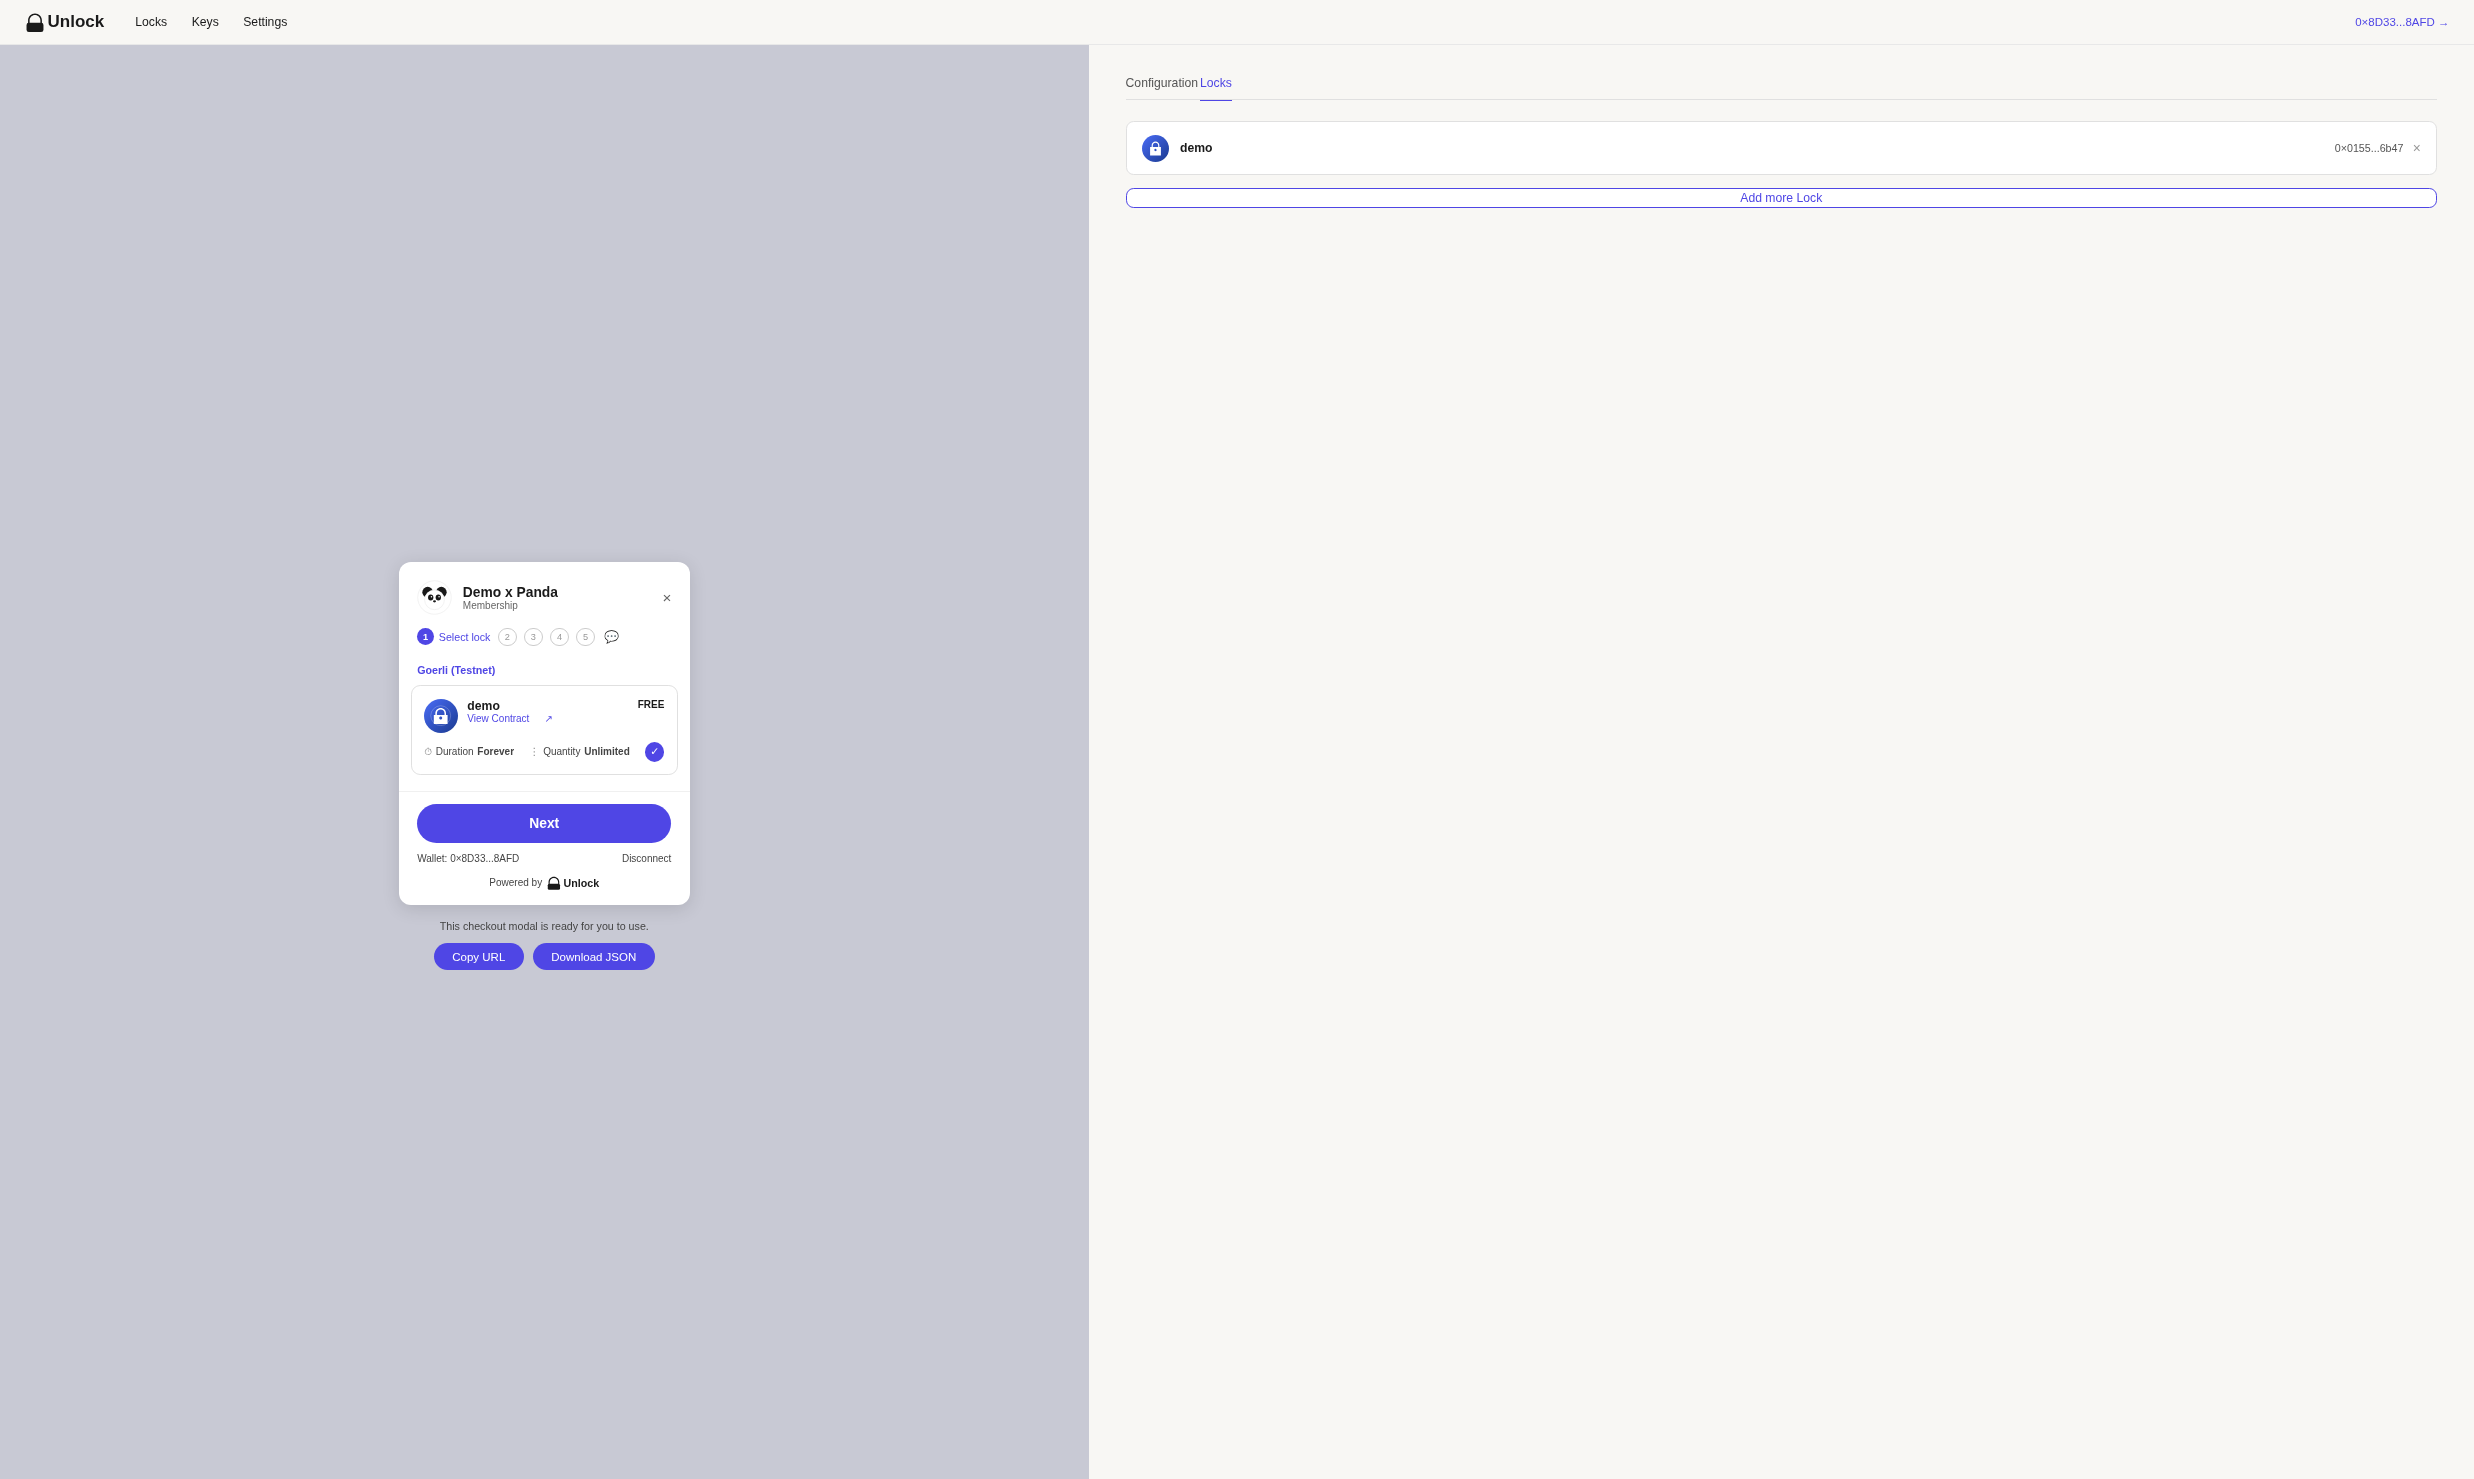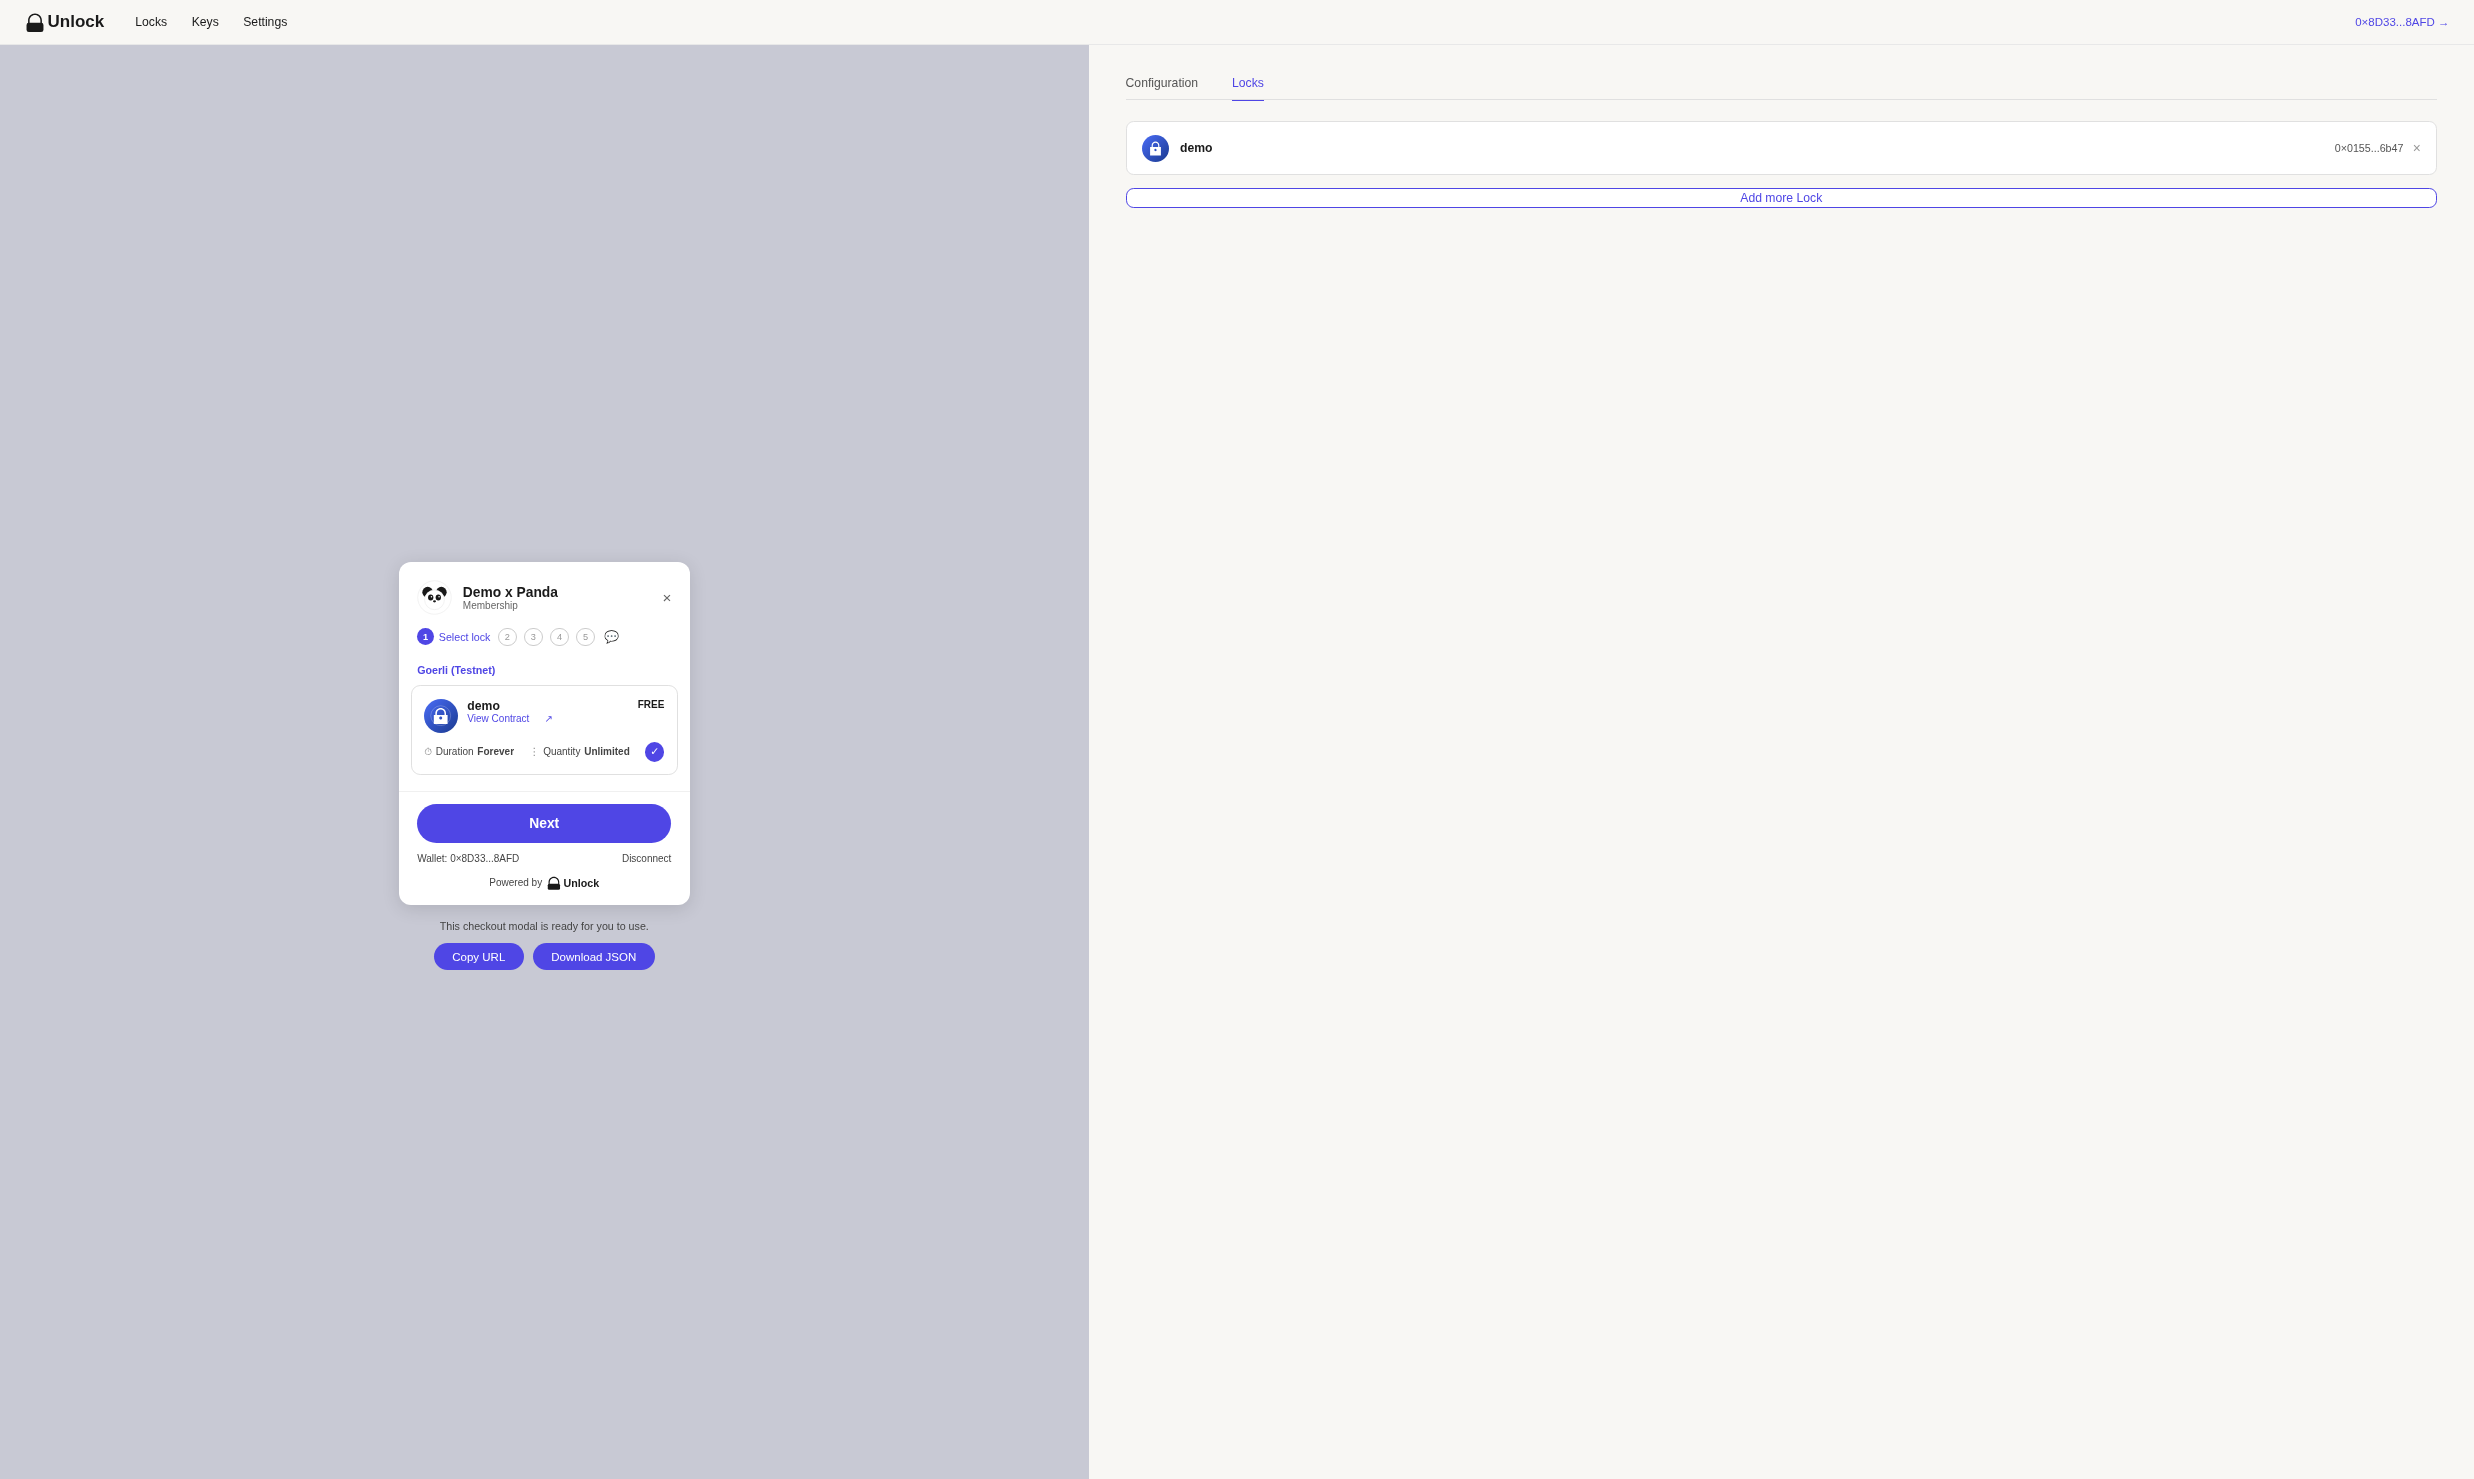--- a/index.html
+++ b/index.html
@@ -329,21 +329,21 @@
     }
     .page-subtitle {
       font-size: 12.2px;
       color: #555;
       margin-bottom: 24.5px;
     }
 
     
     .config-tabs {
       display: flex;
-      gap: 34px;
+      gap: 2px;
       margin-bottom: 21.4px;
       border-bottom: 1.5px solid #e0e0e0;
     }
     .tab {
       padding-bottom: 9.2px;
       font-size: 12.2px;
       font-weight: 500;
       color: #555;
       cursor: pointer;
       border-bottom: 1.5px solid transparent;

